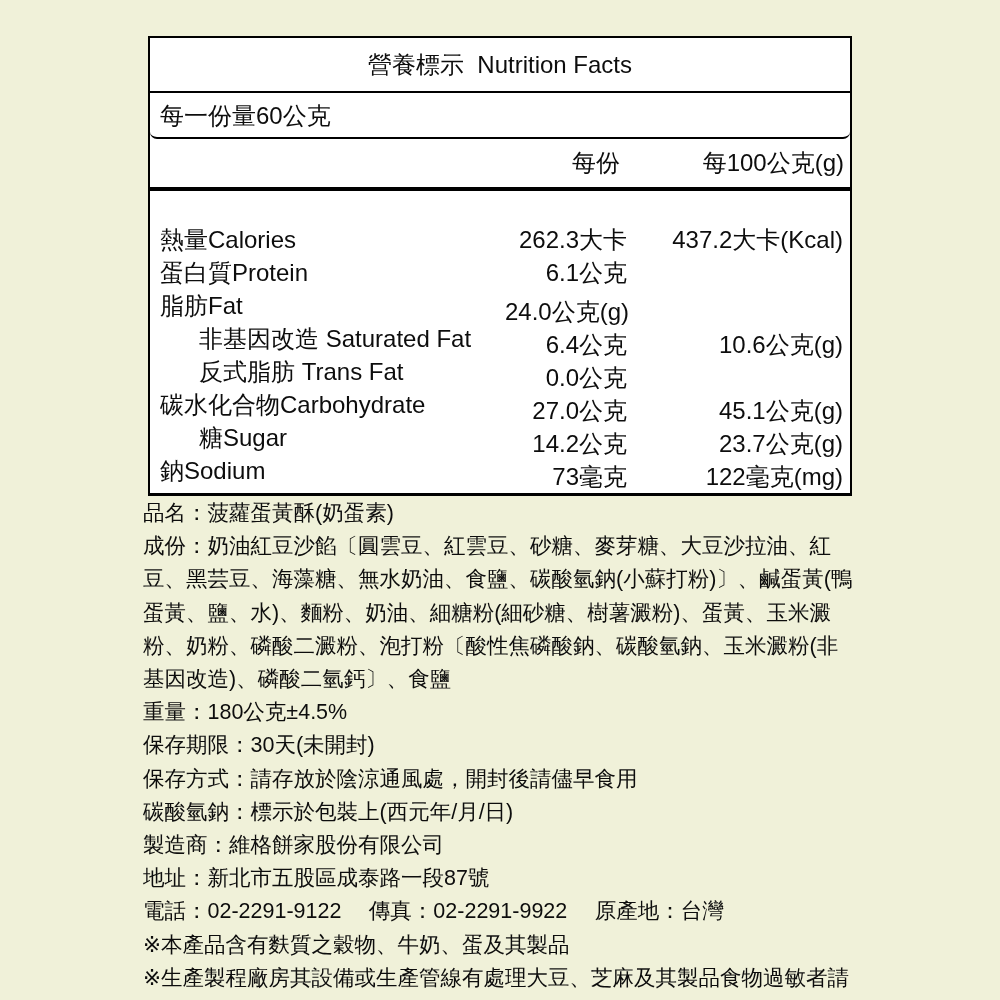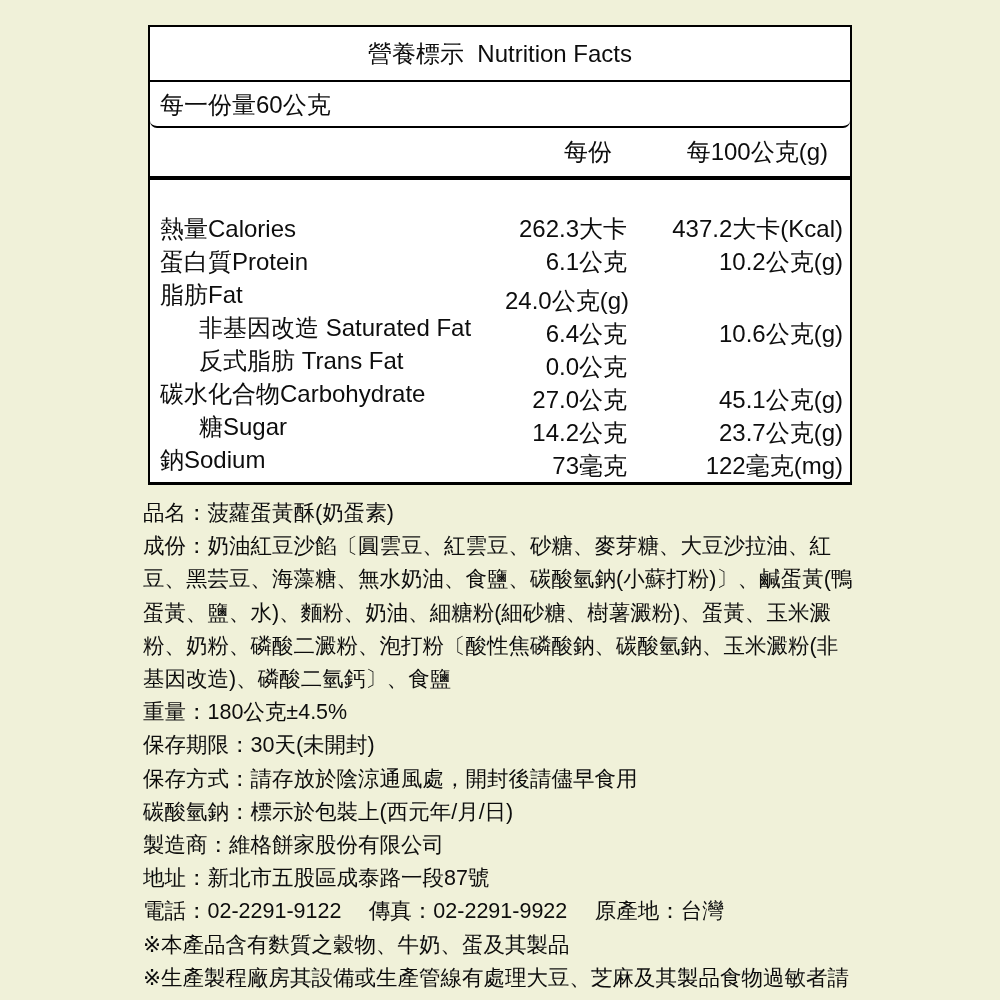--- a/index.html
+++ b/index.html
@@ -3,37 +3,37 @@
 <meta charset="utf-8">
 <style>
   html,body { margin:0; padding:0; }
   body {
     width:1000px; height:1000px; position:relative;
     background:#f0f1d9; color:#0d0d0d;
     font-family:"Liberation Sans","DejaVu Sans",sans-serif;
     overflow:hidden;
   }
   .ntable {
-    position:absolute; left:148px; top:25px; width:704px;
+    position:absolute; left:148px; top:36px; width:704px;
     background:#ffffff; border:2px solid #000; border-bottom-width:3px;
     box-sizing:border-box;
   }
   .title-row {
     height:53px; border-bottom:2px solid #000;
     display:flex; align-items:center; justify-content:center;
     font-size:24px; white-space:pre;
   }
   .serving-row {
     padding:5px 10px 4px 10px; border-bottom:2px solid #000;
     font-size:24px; line-height:35px;border-radius:7px;
   }
   .colhead-row {
     display:grid; grid-template-columns:1fr 122px 216px;
-    padding:0 22px 0 10px; height:48px; align-items:center;
-    border-bottom:4px solid #000; font-size:24px;
+    padding:0 6px 0 10px; height:48px; align-items:center;
+    border-bottom:4px solid #000; font-size:24px;gap:8px;
   }
   .tbody { padding:8px 7px 6px 10px; font-size:24px;margin-top:24px; }
   .nrow { display:grid; grid-template-columns:1fr 122px 216px; line-height:33px; }
   .c2, .c3 { text-align:right; white-space:nowrap; }
   .lbl { white-space:nowrap; }
   .lbl.ind { padding-left:39px; }
   
   .tbody .nrow:nth-child(n+3) .val { position:relative; top:6px; }
   .info {
     position:absolute; left:143px; top:497px; width:711px;
@@ -59,21 +59,20 @@
 
   <div class="tbody">
     <div class="nrow">
       <div class="c1 lbl">熱量Calories</div>
       <div class="c2 val">262.3大卡</div>
       <div class="c3 val">437.2大卡(Kcal)</div>
     </div>
     <div class="nrow">
       <div class="c1 lbl">蛋白質Protein</div>
       <div class="c2 val">6.1公克</div>
-      <div class="c3 val">10.2公克(g)</div>
     </div>
     <div class="nrow">
       <div class="c1 lbl">脂肪Fat</div>
       <div class="c3 val">24.0公克(g)</div>
     </div>
     <div class="nrow">
       <div class="c1 lbl ind">非基因改造 Saturated Fat</div>
       <div class="c2 val">6.4公克</div>
       <div class="c3 val">10.6公克(g)</div>
     </div>

